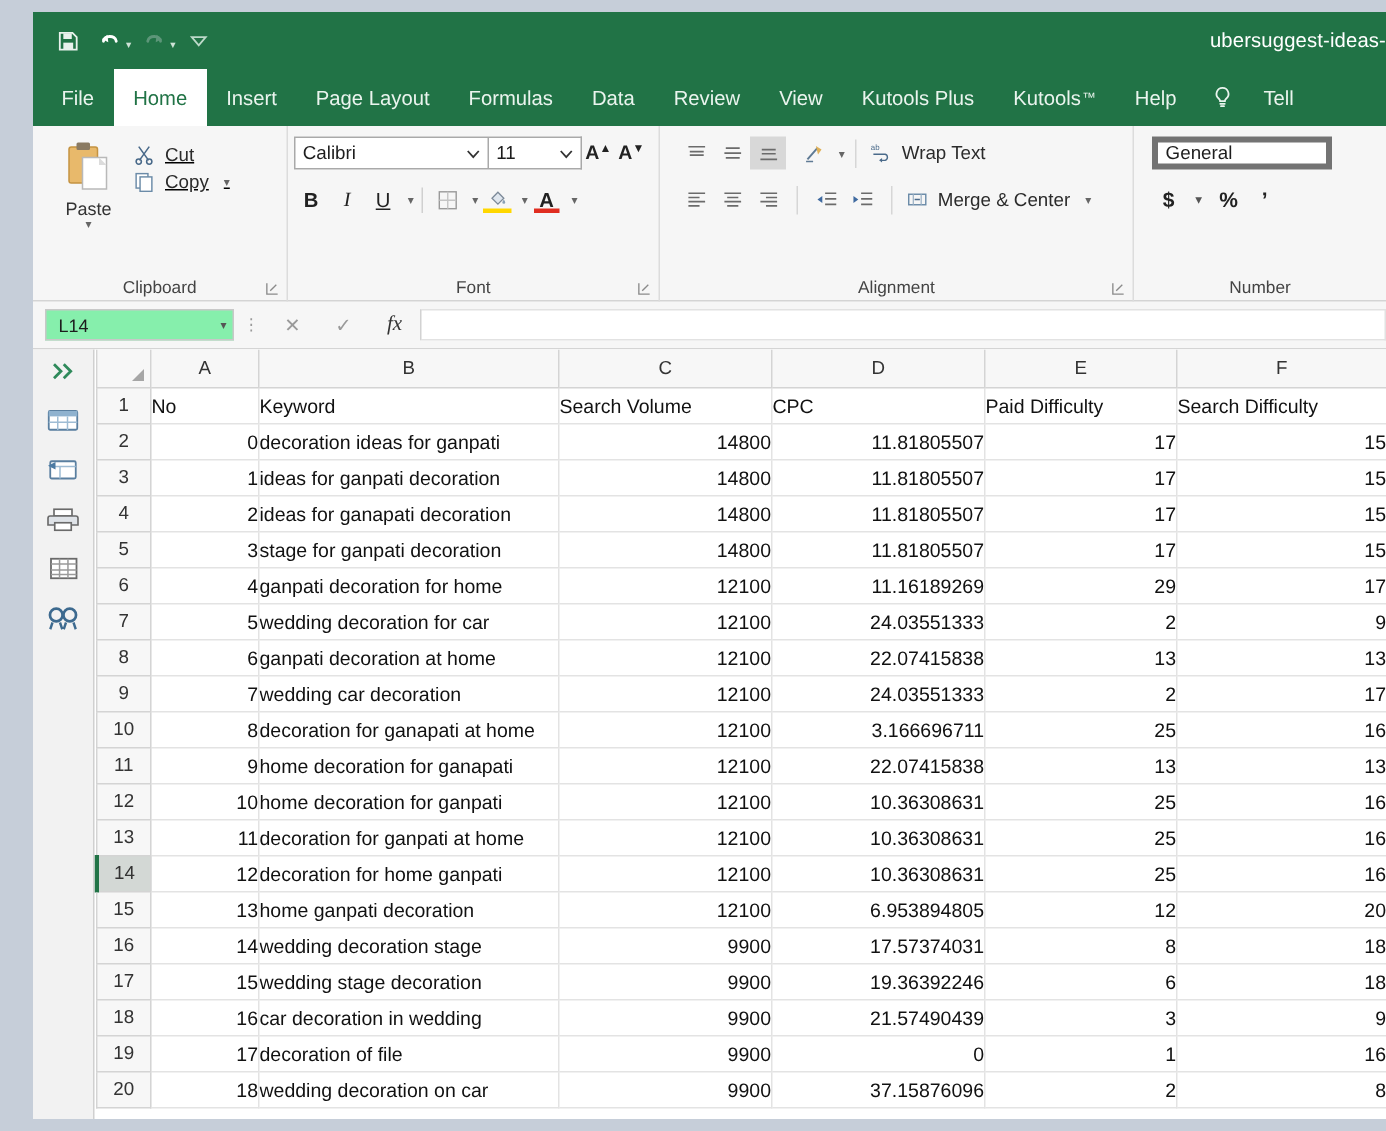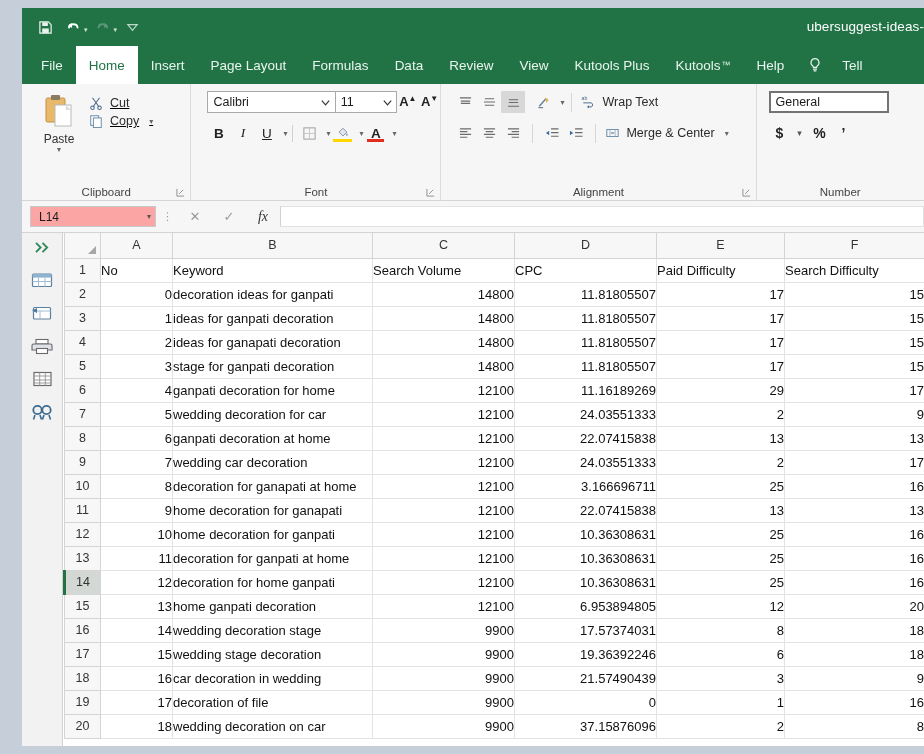--- a/index.html
+++ b/index.html
@@ -56,21 +56,21 @@
   .g-clipboard { width:170px; padding-left:8px; }
   .paste-col { width:58px; display:flex; flex-direction:column; align-items:center; padding-top:2px; }
   .paste-label { font-size:12px; color:#333; margin-top:1px; }
   .paste-caret { font-size:8px; color:#666; margin-top:-1px; }
   .clip-col { padding-top:4px; display:flex; flex-direction:column; gap:2px;text-decoration:underline; }
   .clip-item { display:flex; align-items:center; gap:6px; font-size:12.5px; color:#2b2b2b; }
   .clip-item .ci { width:16px; height:16px; display:flex; align-items:center; justify-content:center; }
   .mini-caret { font-size:8px; color:#666; margin-left:4px; }
 
   
-  .g-font { width:250px; padding-left:16px; flex-direction:column; }
+  .g-font { width:250px; padding-left:4px; flex-direction:column; }
   .font-row1 { display:flex; align-items:center; gap:0; }
   .combo {
     height:22px; border:1px solid #a9a9a9; background:#fff; display:flex; align-items:center;
     font-size:12.5px; color:#1d1d1d; padding-left:5px; position:relative;
   }
   .combo .cv { flex:1; }
   .combo .cb { width:18px; display:flex; align-items:center; justify-content:center; }
   .combo-name { width:130px; }
   .combo-size { width:62px; border-left:0; }
   .az { width:22px; text-align:center; font-size:13px; color:#222; font-weight:600; position:relative; }
@@ -92,33 +92,33 @@
   .al-row { display:flex; align-items:center; }
   .al-row.r2 { margin-top:9px; }
   .abtn { width:24px; height:22px; display:flex; align-items:center; justify-content:center; }
   .abtn.sel { background:#d8d8d8; }
   .al-sep { width:1px; height:19px; background:#d6d6d6; margin:0 7px; }
   .al-text { display:flex; align-items:center; gap:6px; font-size:12.5px; color:#2b2b2b; margin-left:2px; }
 
   
   .g-number { width:170px; padding-left:12px; flex-direction:column; }
   .numfmt {
-    width:120px; height:22px; border:2px solid #737373; background:#fff;
+    width:120px; height:22px; border:4px solid #737373; background:#fff;
     display:flex; align-items:center; padding-left:5px; font-size:12.5px; color:#1d1d1d;
   }
   .num-row2 { display:flex; align-items:center; gap:2px; margin-top:10px; }
   .nbtn { width:22px; height:20px; display:flex; align-items:center; justify-content:center;
           font-size:14px; color:#222; font-weight:700; }
   .nbtn.small { font-size:9px; font-weight:400; color:#555; width:14px; }
 
   
   .fbar { height:32px; background:#f6f6f6; display:flex; align-items:center;
           padding:0 0 0 8px; border-bottom:1px solid #d4d4d4; }
   .namebox {
-    width:126px; height:21px; background:#fca5a5; border:1px solid #c8c8c8;
+    width:126px; height:21px; background:#86efac; border:1px solid #c8c8c8;
     display:flex; align-items:center; padding:0 4px 0 8px; font-size:12px; color:#1d1d1d;
   }
   .namebox .nv { flex:1; }
   .namebox .nb { font-size:8px; color:#555; }
   .fgrip { width:22px; text-align:center; color:#9a9a9a; font-size:11px; letter-spacing:-1px; }
   .fbtns { display:flex; align-items:center; gap:0; }
   .fb { width:34px; height:21px; display:flex; align-items:center; justify-content:center;
         font-size:13px; color:#9a9a9a; }
   .fb.fx { color:#333; font-style:italic; font-family:"Liberation Serif", serif; font-size:14px; }
   .finput { flex:1; height:21px; background:#fff; border:1px solid #e2e2e2; border-left:1px solid #d2d2d2; }

